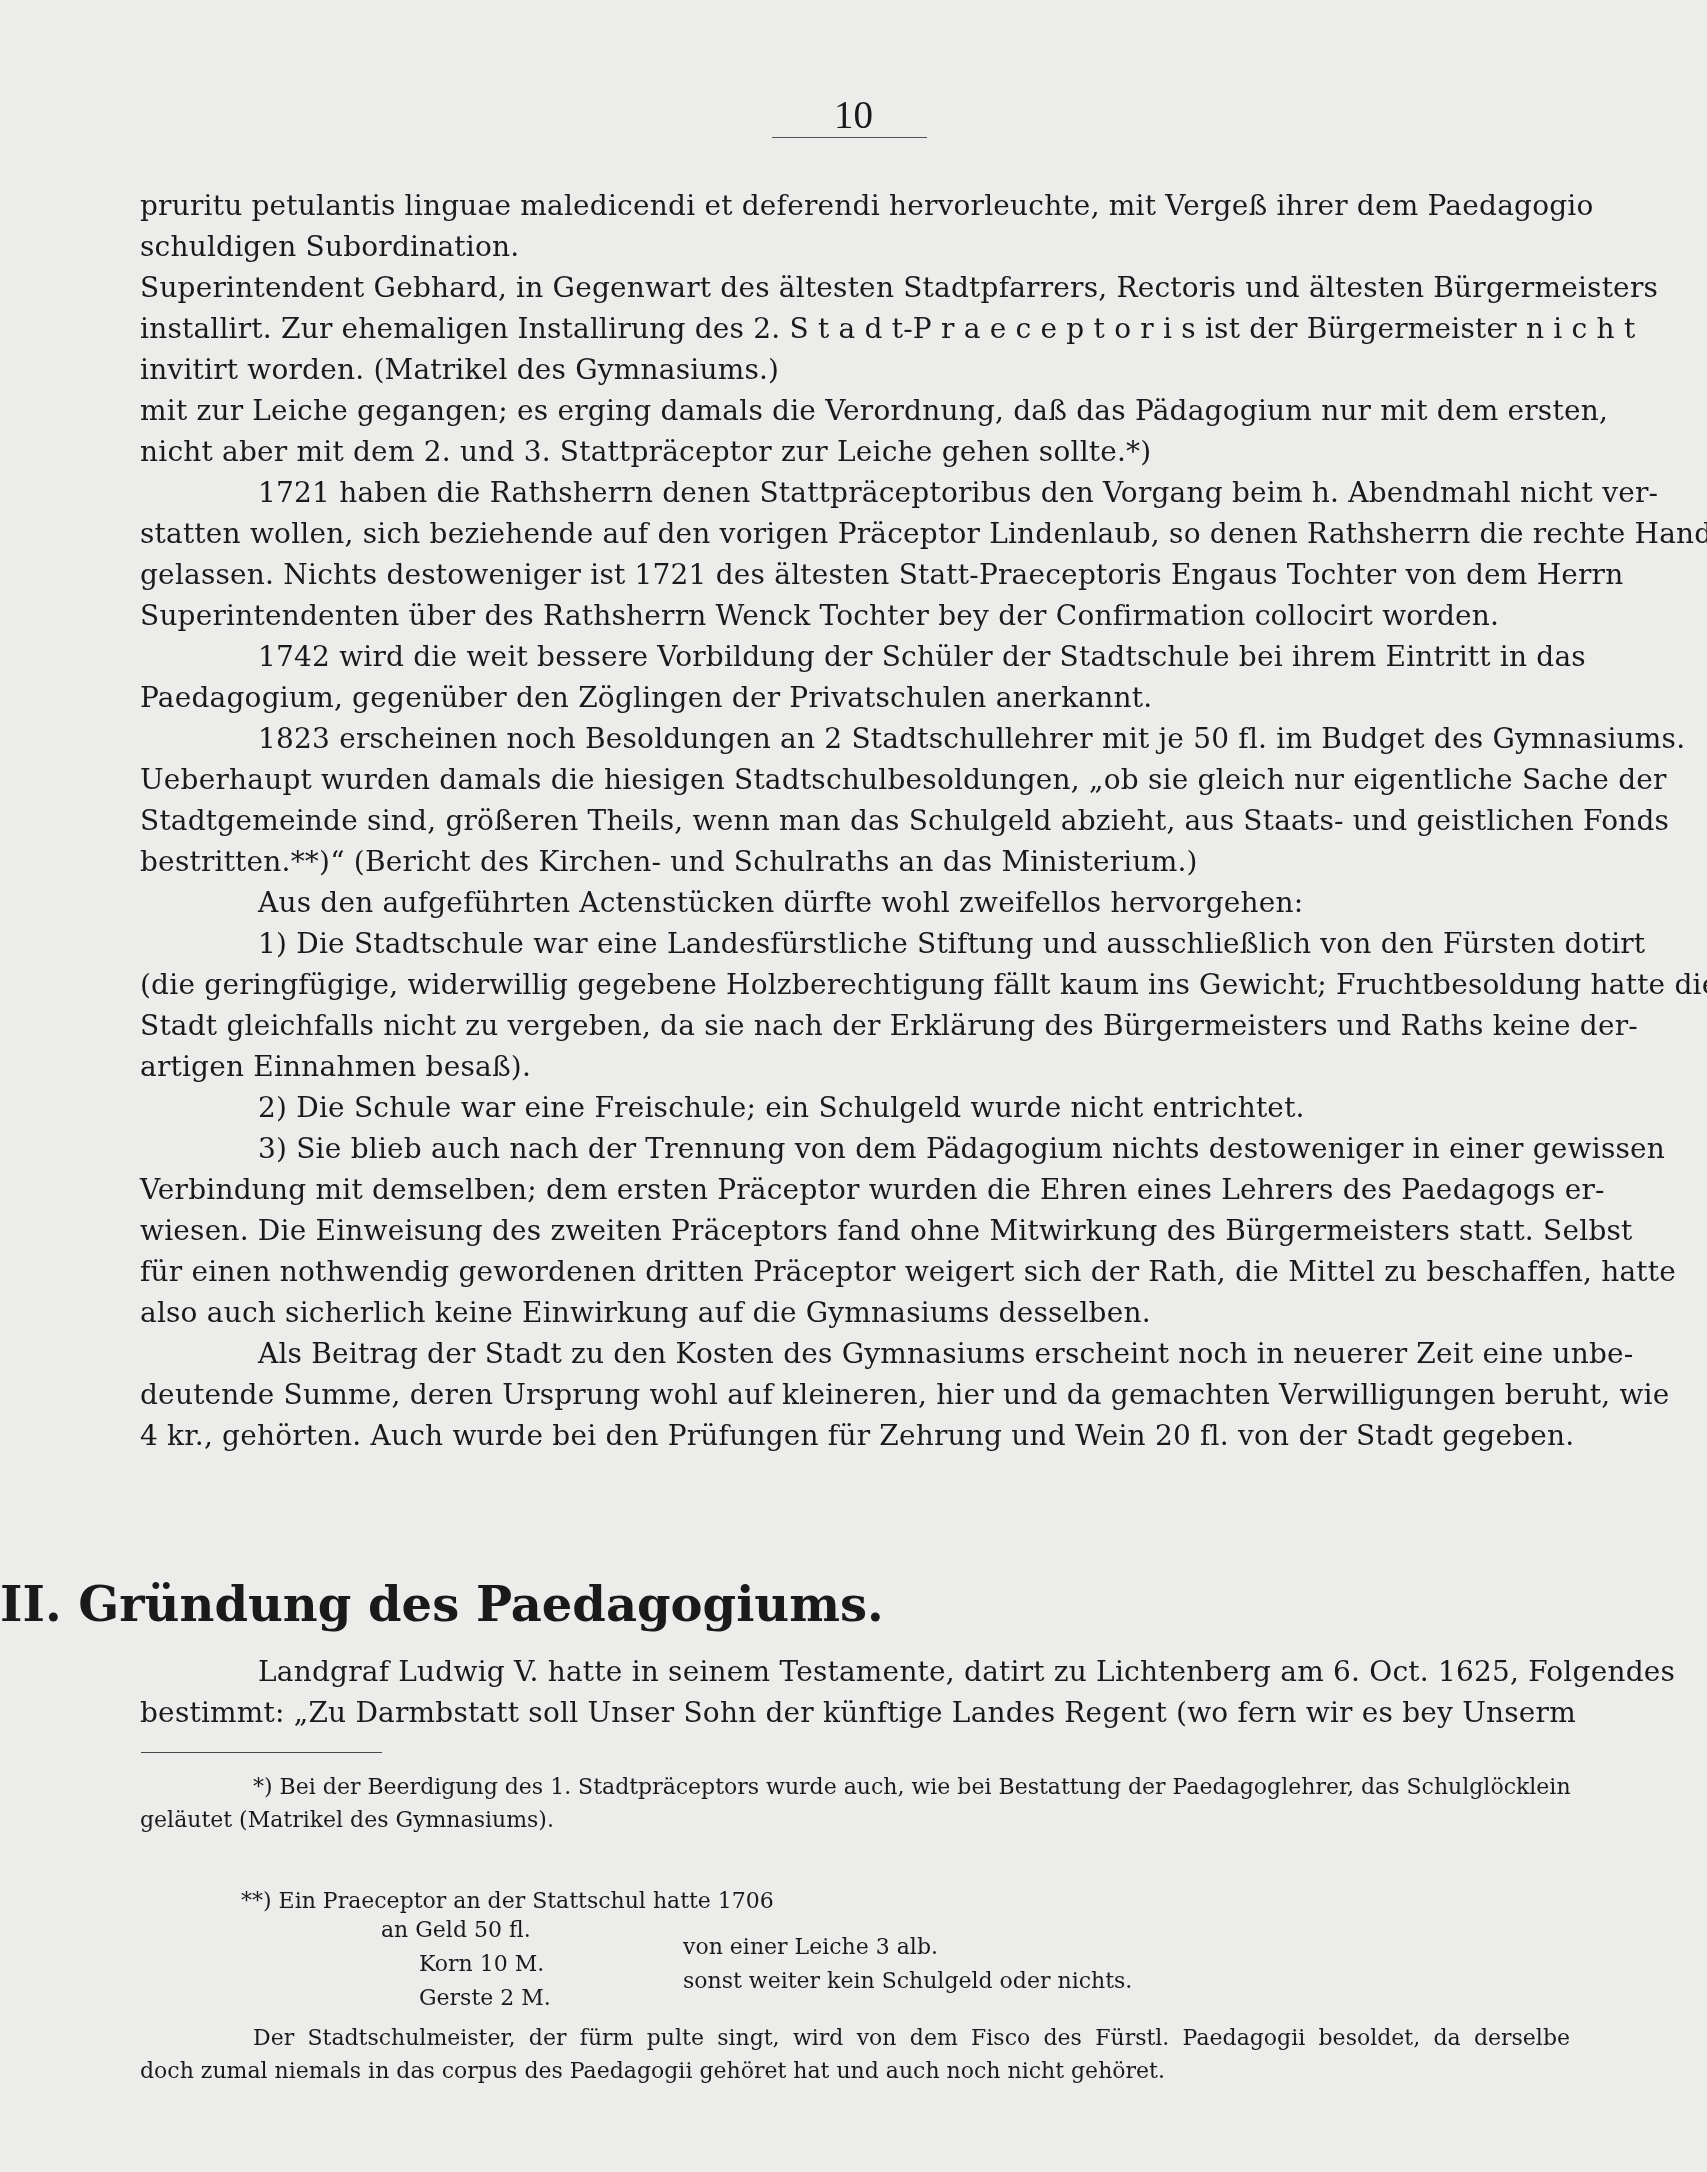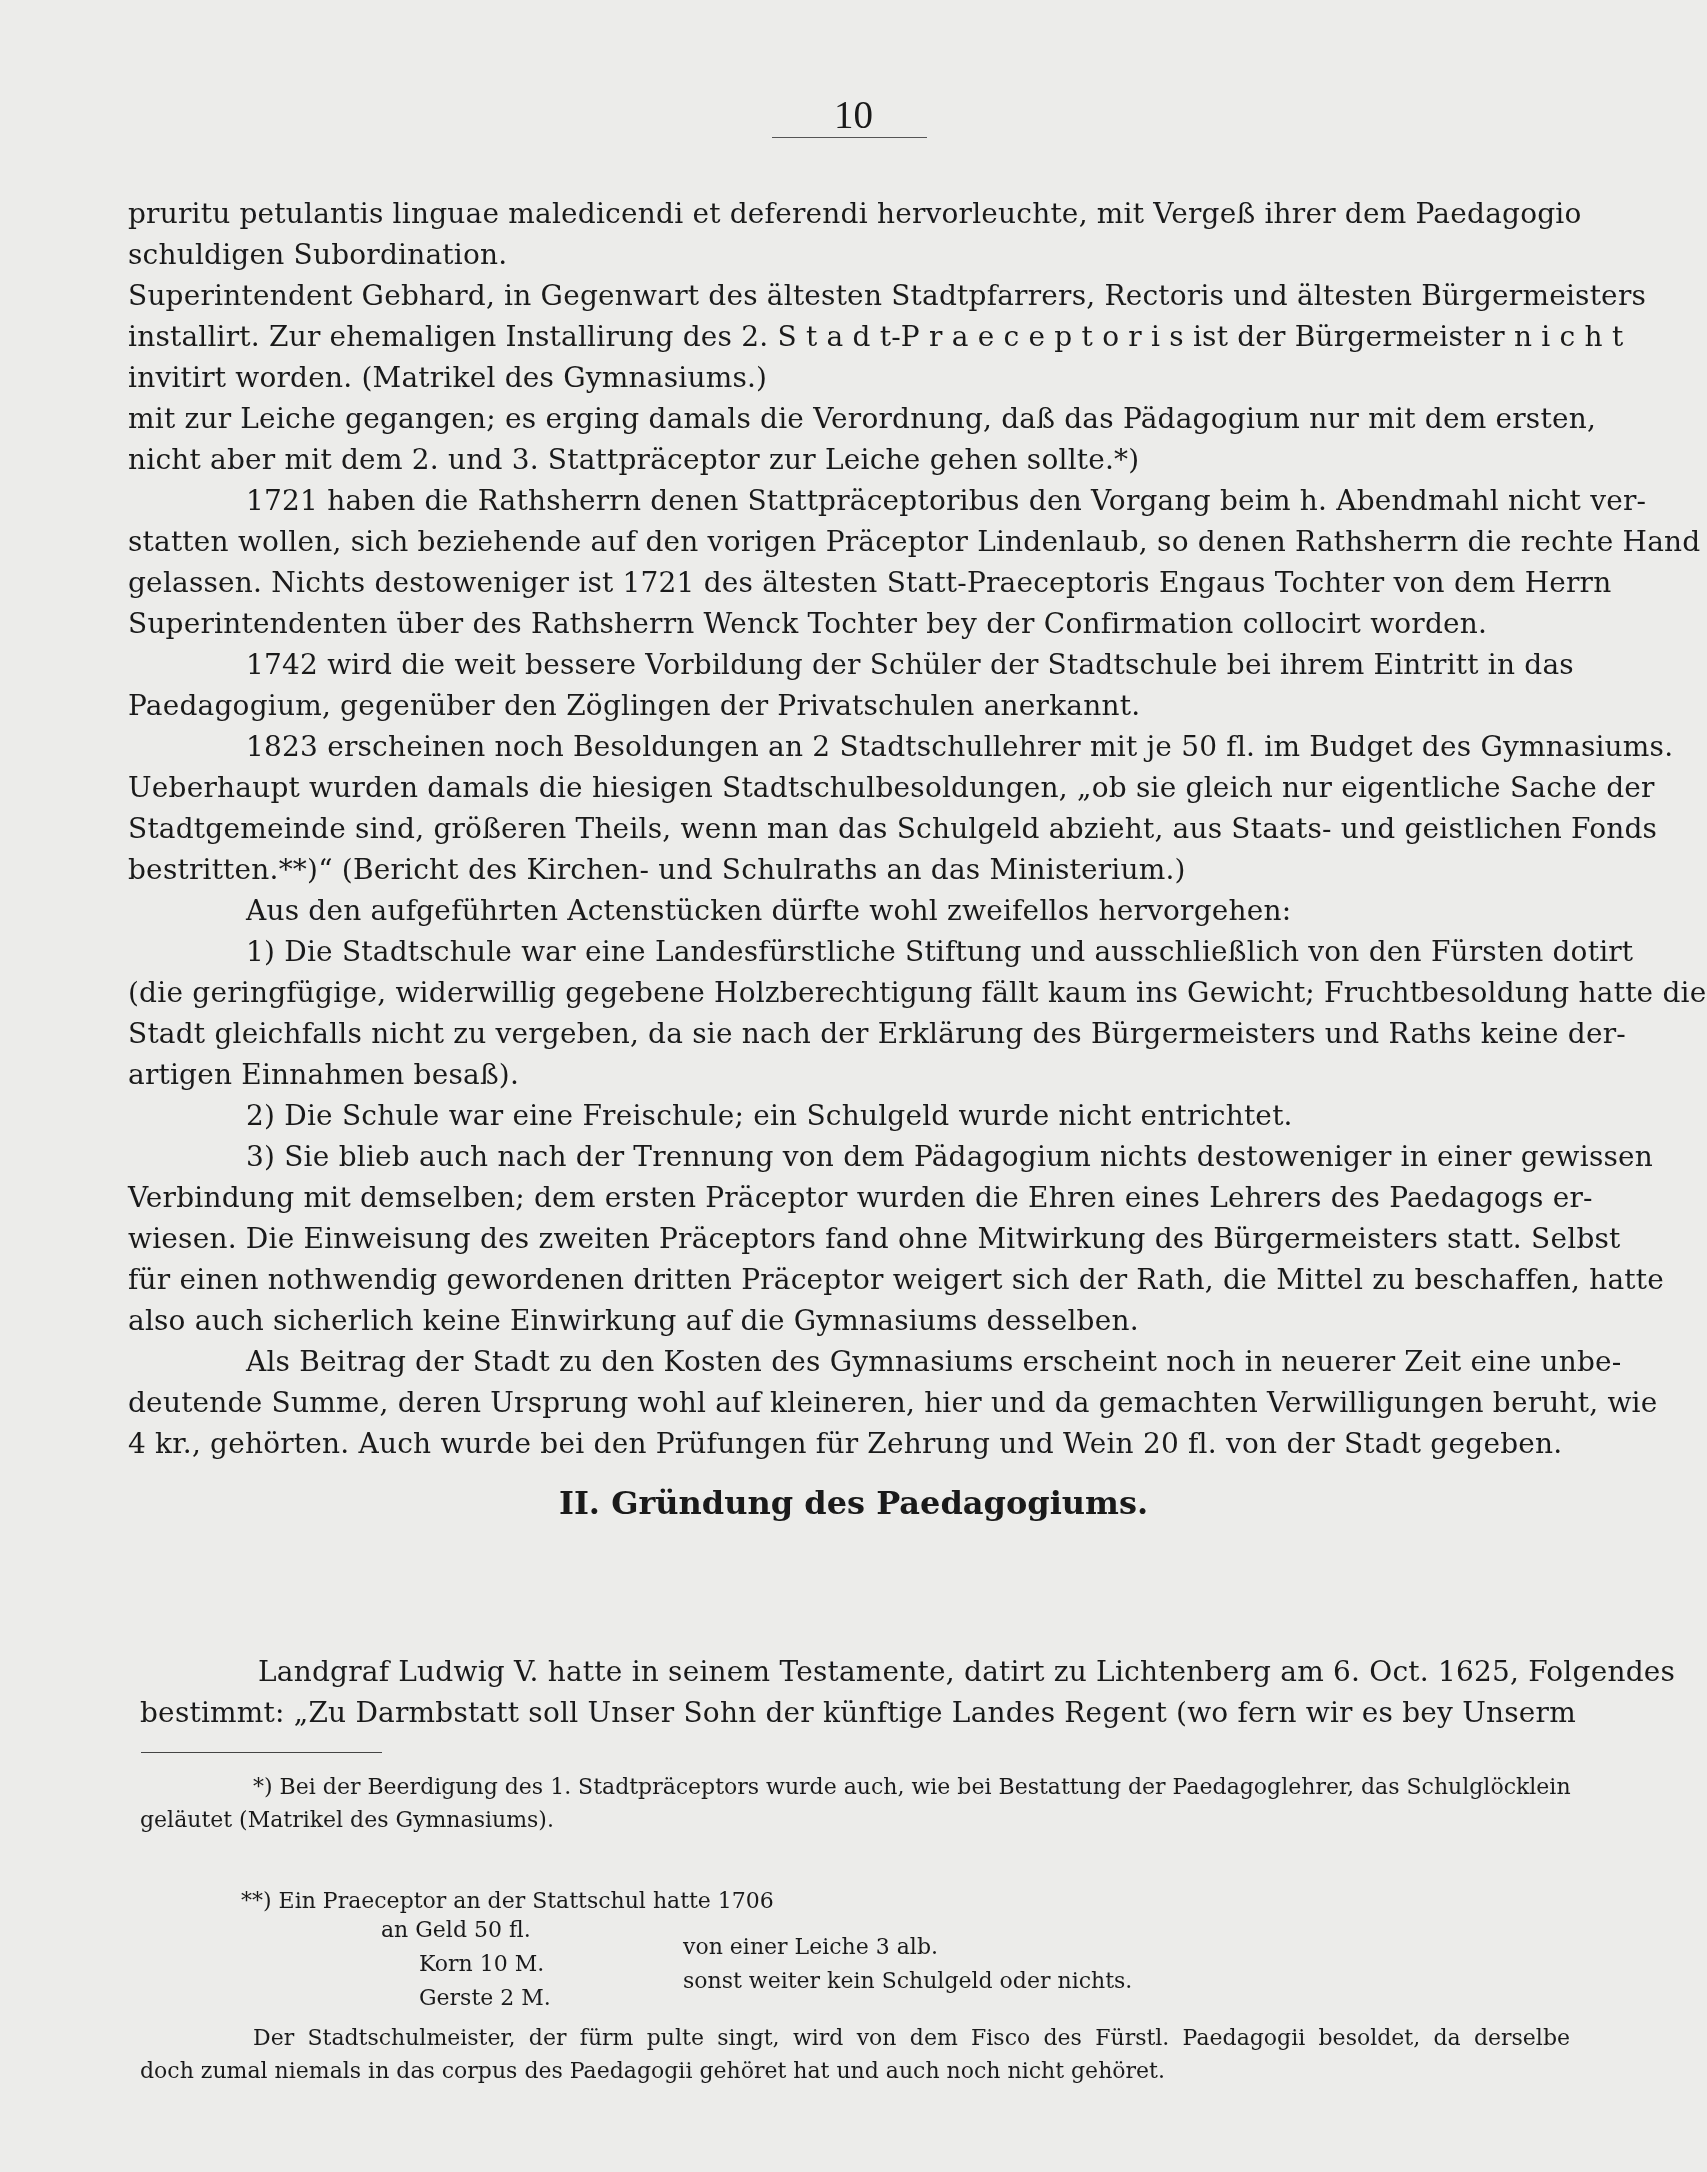--- a/index.html
+++ b/index.html
@@ -4,29 +4,29 @@
 <style>
   html, body { margin:0; padding:0; }
   body {
     width:1707px; height:2172px; position:relative; overflow:hidden;
     background:#ececea;
     font-family:"DejaVu Serif", serif;
     color:#1a1a1a;
   }
   .page-num { position:absolute; top:92px; left:0; width:1707px; text-align:center; font-size:39px; font-family:"Liberation Serif", serif; }
   .page-rule { position:absolute; top:137px; left:772px; width:155px; height:0; border-top:1.6px solid #555; }
-  .body-text { position:absolute; left:128px; width:1430px; top:186px;margin-top:8px; }
+  .body-text { position:absolute; left:140px; width:1430px; top:186px; }
   .line {
     display:block; height:41px; line-height:40px; font-size:28px;
     white-space:nowrap; text-align:justify; text-align-last:justify;
     letter-spacing:0.2px;
   }
   .line.last { text-align-last:left; }
   .line.indent { padding-left:118px; box-sizing:border-box; }
-  .heading { position:absolute; top:1484px; left:0; width:1707px; text-align:center; font-size:32px; font-weight:bold; font-family:"DejaVu Serif", serif; }
+  .heading { position:absolute; top:1576px; left:0; width:1707px; font-size:48px; font-weight:bold; font-family:"DejaVu Serif", serif; }
   .after-heading { position:absolute; left:140px; width:1430px; top:1652px; }
   .fn-rule { position:absolute; top:1752px; left:141px; width:241px; border-top:1.6px solid #444; }
   .footnotes { position:absolute; left:140px; width:1430px; top:1770px; }
   .fn-line { display:block; height:33px; line-height:33px; font-size:22px; white-space:nowrap; text-align:justify; text-align-last:justify; }
   .fn-line.last { text-align-last:left; }
   .fn-line.indent { padding-left:113px; box-sizing:border-box; }
   .fn-line.star2 { padding-left:101px; box-sizing:border-box;margin-top:48px; }
   .fn-table { position:relative; height:104px; font-size:22px; }
   .fn-table span { position:absolute; white-space:nowrap; }
 </style>

